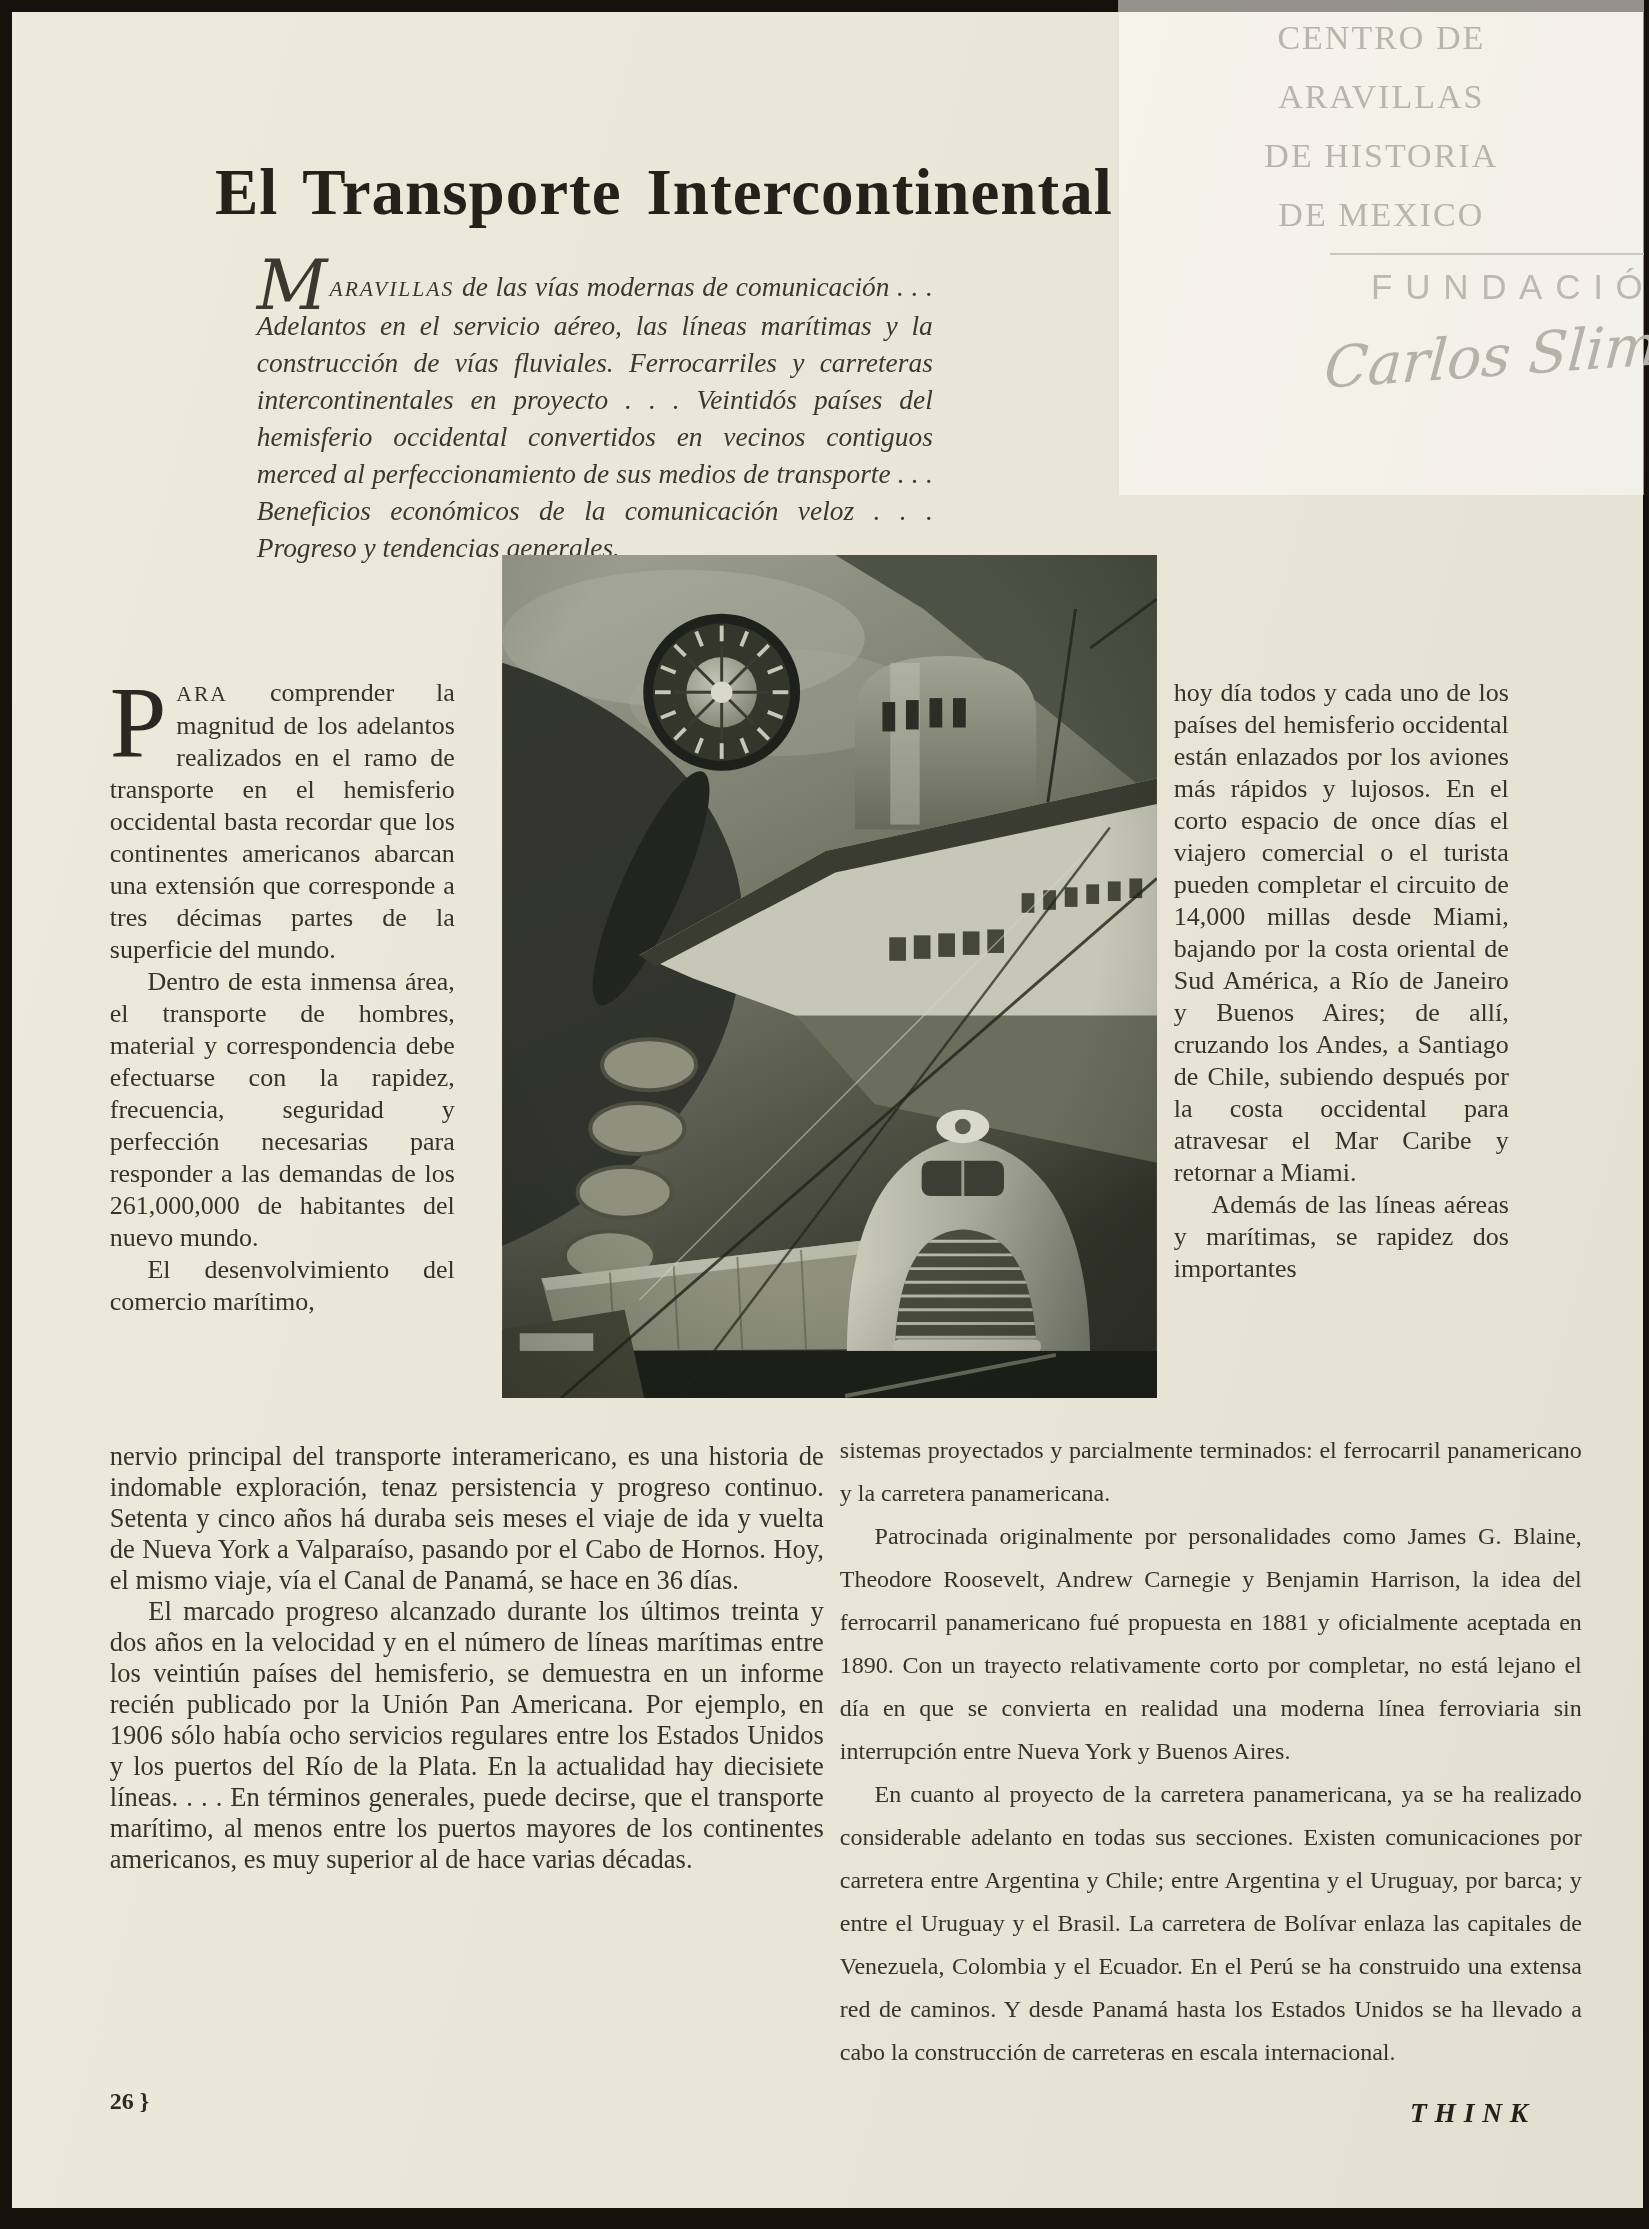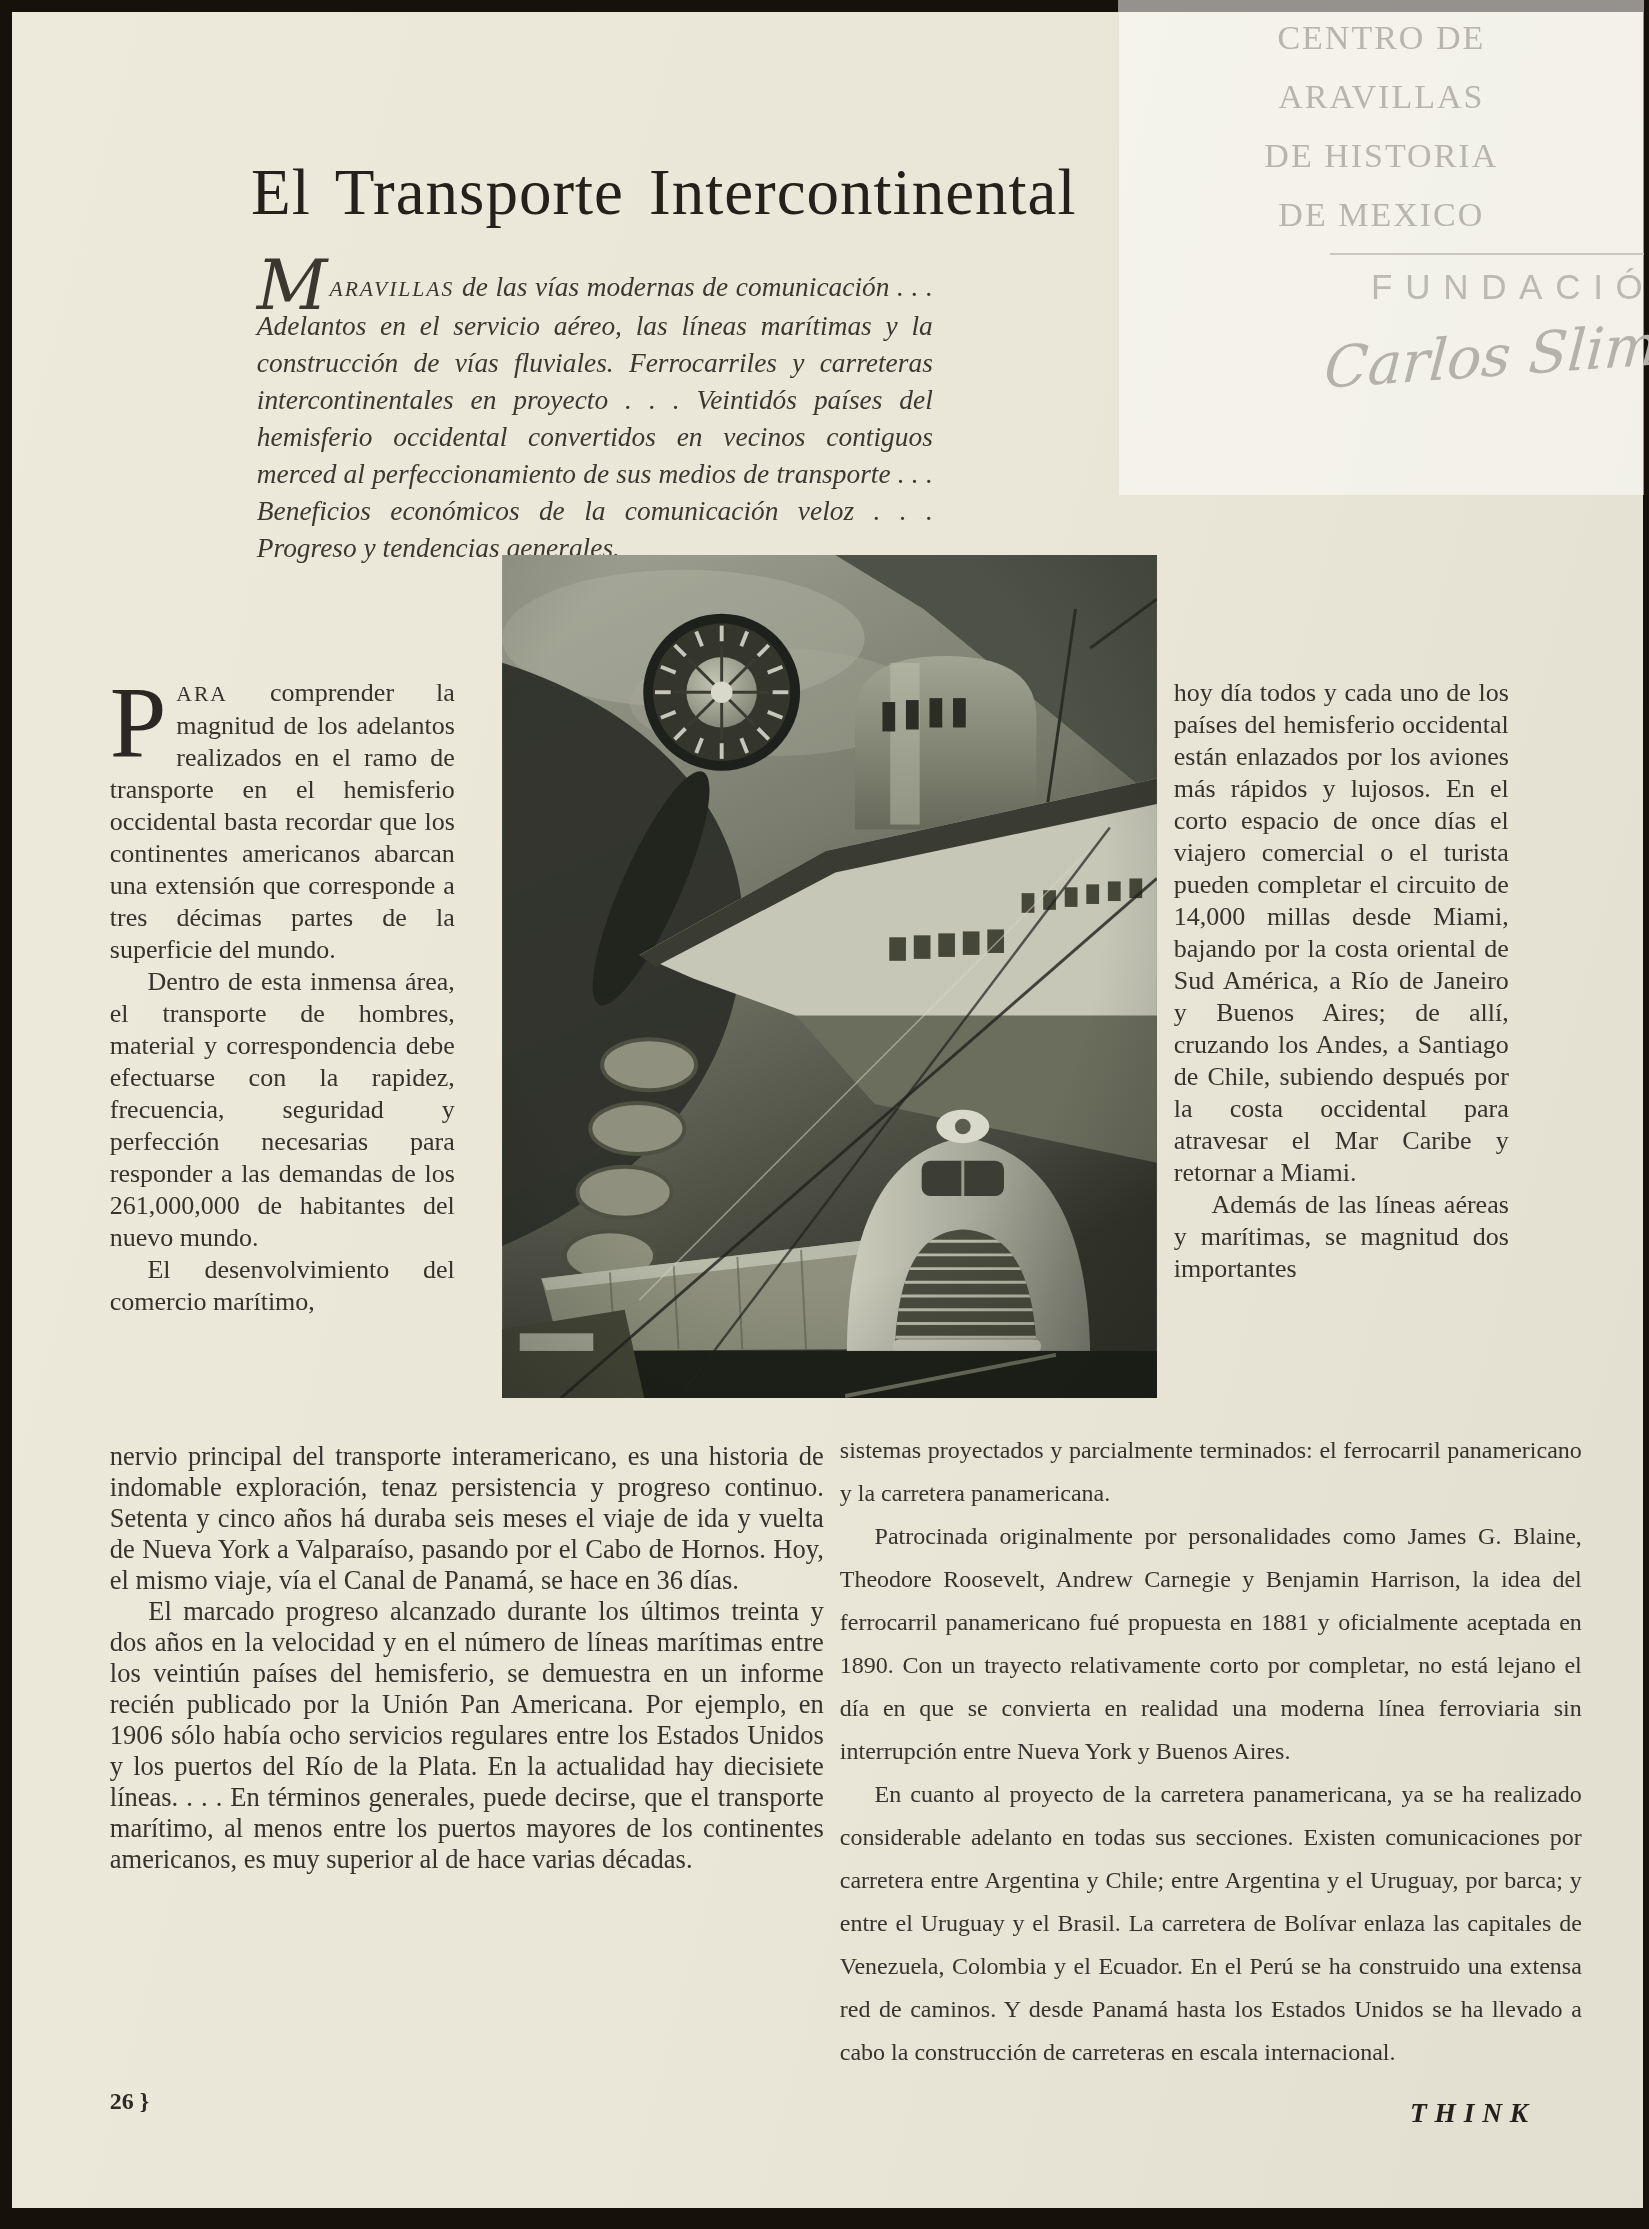--- a/index.html
+++ b/index.html
@@ -13,21 +13,21 @@
   .wm-lines{position:absolute;left:0;top:7.8px;width:100%;text-align:center;
             color:#b7b5ac;font-size:34px;line-height:59px;letter-spacing:2px;}
   .wm-rule{position:absolute;left:211px;top:253px;width:314px;height:2px;background:#c9c7be;}
   .wm-fund{position:absolute;left:208px;top:267px;width:323px;text-align:center;
            font-family:"Liberation Sans",sans-serif;font-size:35px;color:#bbb9b0;letter-spacing:12.7px;margin-left:44px;}
   .wm-sig{position:absolute;left:196px;top:323px;width:353px;text-align:center;
           font-style:italic;font-family:"DejaVu Serif",serif;font-size:57px;color:#b4b2a9;
           transform:rotate(-4deg) skewX(-8deg);}
   
   .title{position:absolute;left:157px;top:143px;width:990px;margin:0;text-align:center;
-         font-size:65px;font-weight:normal;color:#24201a;letter-spacing:1px;word-spacing:7.8px;}
+         font-size:65px;font-weight:bold;color:#24201a;letter-spacing:1px;word-spacing:7.8px;}
   .intro{position:absolute;left:245px;top:257px;width:676px;font-style:italic;
          font-size:27.4px;line-height:37px;color:#3b382f;text-align:justify;}
   .intro-m{font-size:69px;line-height:0;vertical-align:-13.7px;margin-right:2px;font-family:"DejaVu Serif",serif;}
   .lead-caps{font-size:21.6px;letter-spacing:2px;}
   
   .photo{position:absolute;left:490px;top:543px;width:655px;height:843px;background:#50534
   6;}
   .photo svg{display:block;}
   
   .col{position:absolute;color:#35332b;text-align:justify;}
@@ -223,21 +223,21 @@
 
     <div class="col col-left-narrow">
       <p><span class="dropcap">P</span><span class="lead-caps">ARA</span>
          <span>comprender la magnitud de los adelantos realizados en el ramo de transporte en el hemisferio occidental basta recordar que los continentes americanos abarcan una extensión que corresponde a tres décimas partes de la superficie del mundo.</span></p>
       <p class="ind">Dentro de esta inmensa área, el transporte de hombres, material y correspondencia debe efectuarse con la rapidez, frecuencia, seguridad y perfección necesarias para responder a las demandas de los 261,000,000 de habitantes del nuevo mundo.</p>
       <p class="ind">El desenvolvimiento del comercio marítimo,</p>
     </div>
 
     <div class="col col-right-narrow">
       <p>hoy día todos y cada uno de los países del hemisferio occidental están enlazados por los aviones más rápidos y lujosos. En el corto espacio de once días el viajero comercial o el turista pueden completar el circuito de 14,000 millas desde Miami, bajando por la costa oriental de Sud América, a Río de Janeiro y Buenos Aires; de allí, cruzando los Andes, a Santiago de Chile, subiendo después por la costa occidental para atravesar el Mar Caribe y retornar a Miami.</p>
-      <p class="ind">Además de las líneas aéreas y marítimas, se magnitud dos importantes</p>
+      <p class="ind">Además de las líneas aéreas y marítimas, se rapidez dos importantes</p>
     </div>
 
     <div class="col col-left-wide">
       <p>nervio principal del transporte interamericano, es una historia de indomable exploración, tenaz persistencia y progreso continuo.  Setenta y cinco años há duraba seis meses el viaje de ida y vuelta de Nueva York a Valparaíso, pasando por el Cabo de Hornos.  Hoy, el mismo viaje, vía el Canal de Panamá, se hace en 36 días.</p>
       <p class="ind">El marcado progreso alcanzado durante los últimos treinta y dos años en la velocidad y en el número de líneas marítimas entre los veintiún países del hemisferio, se demuestra en un informe recién publicado por la Unión Pan Americana.  Por ejemplo, en 1906 sólo había ocho servicios regulares entre los Estados Unidos y los puertos del Río de la Plata.  En la actualidad hay diecisiete líneas. . . . En términos generales, puede decirse, que el transporte marítimo, al menos entre los puertos mayores de los continentes americanos, es muy superior al de hace varias décadas.</p>
     </div>
 
     <div class="col col-right-wide">
       <p>sistemas proyectados y parcialmente terminados: el ferrocarril panamericano y la carretera panamericana.</p>
       <p class="ind">Patrocinada originalmente por personalidades como James G. Blaine, Theodore Roosevelt, Andrew Carnegie y Benjamin Harrison, la idea del ferrocarril panamericano fué propuesta en 1881 y oficialmente aceptada en 1890. Con un trayecto relativamente corto por completar, no está lejano el día en que se convierta en realidad una moderna línea ferroviaria sin interrupción entre Nueva York y Buenos Aires.</p>

